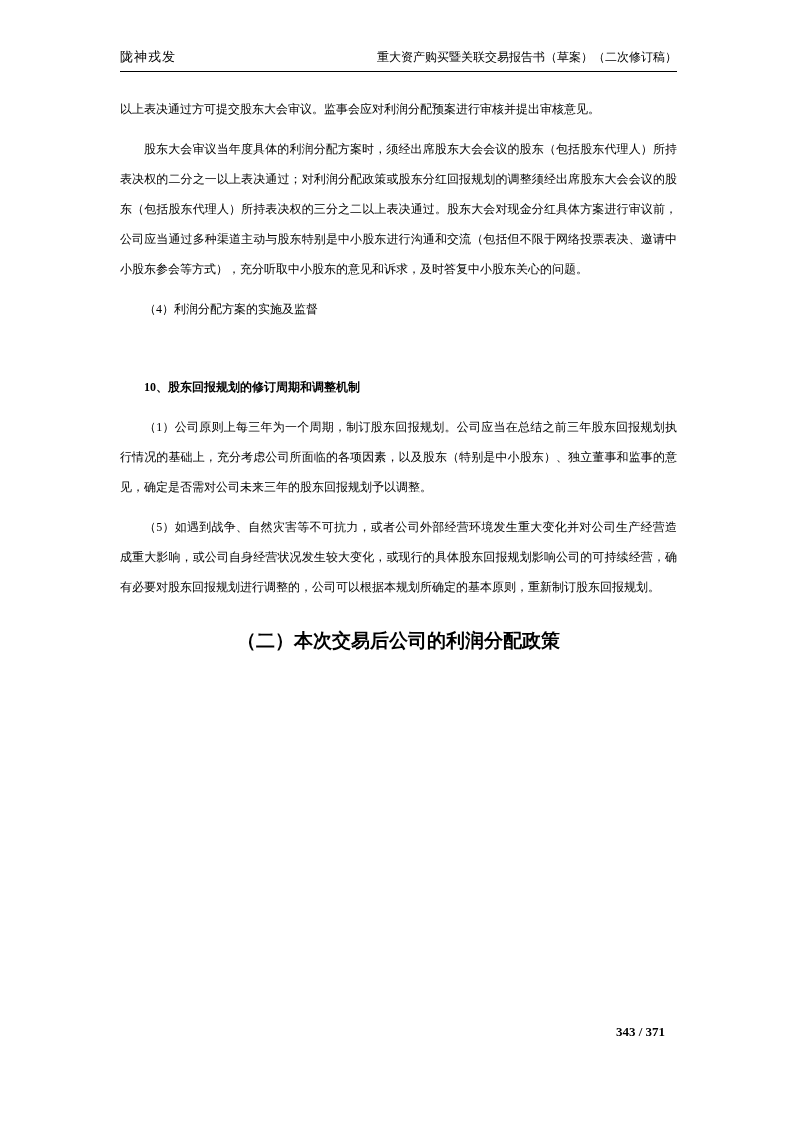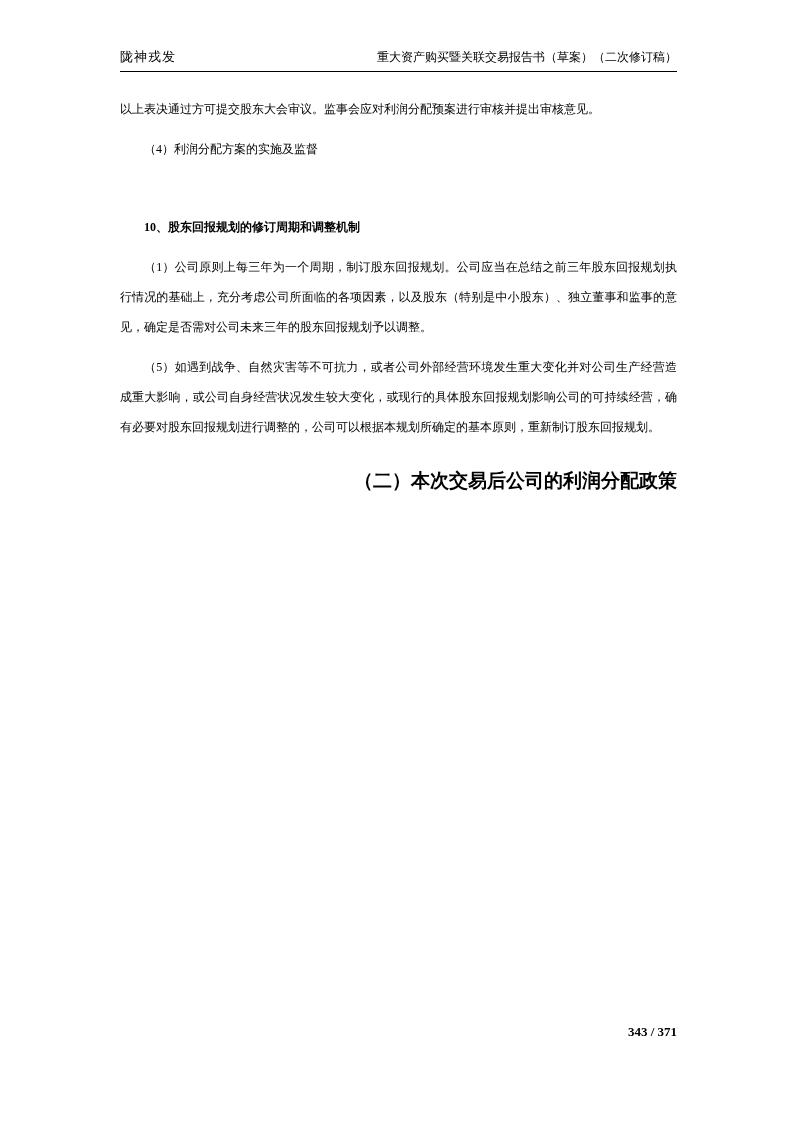--- a/index.html
+++ b/index.html
@@ -48,45 +48,46 @@
     font-weight: bold;
     margin-top: 48px;
   }
   .doc-body p.h2 {
     font-family: "Liberation Sans", "DejaVu Sans", sans-serif;
     font-weight: bold;
     font-size: 19px;
     text-indent: 0;
     margin-top: 24px;
     margin-bottom: 16px;
-    text-align: right;
+    text-align: center;
   }
   .footer {
     position: absolute;
     top: 1022px;
-    right: 116px;
+    right: 128px;
     margin-left: 36px;
   }
   .page-number {
     font-size: 13px;
     font-weight: bold;
   }
 </style>
 </head>
 <body>
 
 <div class="page">
 
   <div class="header">
     <span class="header-left">陇神戎发</span>
     <span class="header-right">重大资产购买暨关联交易报告书（草案）（二次修订稿）</span>
   </div>
 
   <div class="doc-body">
     <p class="no-indent">以上表决通过方可提交股东大会审议。监事会应对利润分配预案进行审核并提出审核意见。</p>
+    <p>股东大会审议当年度具体的利润分配方案时，须经出席股东大会会议的股东（包括股东代理人）所持表决权的二分之一以上表决通过；对利润分配政策或股东分红回报规划的调整须经出席股东大会会议的股东（包括股东代理人）所持表决权的三分之二以上表决通过。股东大会对现金分红具体方案进行审议前，公司应当通过多种渠道主动与股东特别是中小股东进行沟通和交流（包括但不限于网络投票表决、邀请中小股东参会等方式），充分听取中小股东的意见和诉求，及时答复中小股东关心的问题。</p>
     <p>（4）利润分配方案的实施及监督</p>
     <p class="h4">10、股东回报规划的修订周期和调整机制</p>
     <p>（1）公司原则上每三年为一个周期，制订股东回报规划。公司应当在总结之前三年股东回报规划执行情况的基础上，充分考虑公司所面临的各项因素，以及股东（特别是中小股东）、独立董事和监事的意见，确定是否需对公司未来三年的股东回报规划予以调整。</p>
     <p>（5）如遇到战争、自然灾害等不可抗力，或者公司外部经营环境发生重大变化并对公司生产经营造成重大影响，或公司自身经营状况发生较大变化，或现行的具体股东回报规划影响公司的可持续经营，确有必要对股东回报规划进行调整的，公司可以根据本规划所确定的基本原则，重新制订股东回报规划。</p>
     <p class="h2">（二）本次交易后公司的利润分配政策</p>
   </div>
 
   <div class="footer">
     <span class="page-number">343 / 371</span>
   </div>

